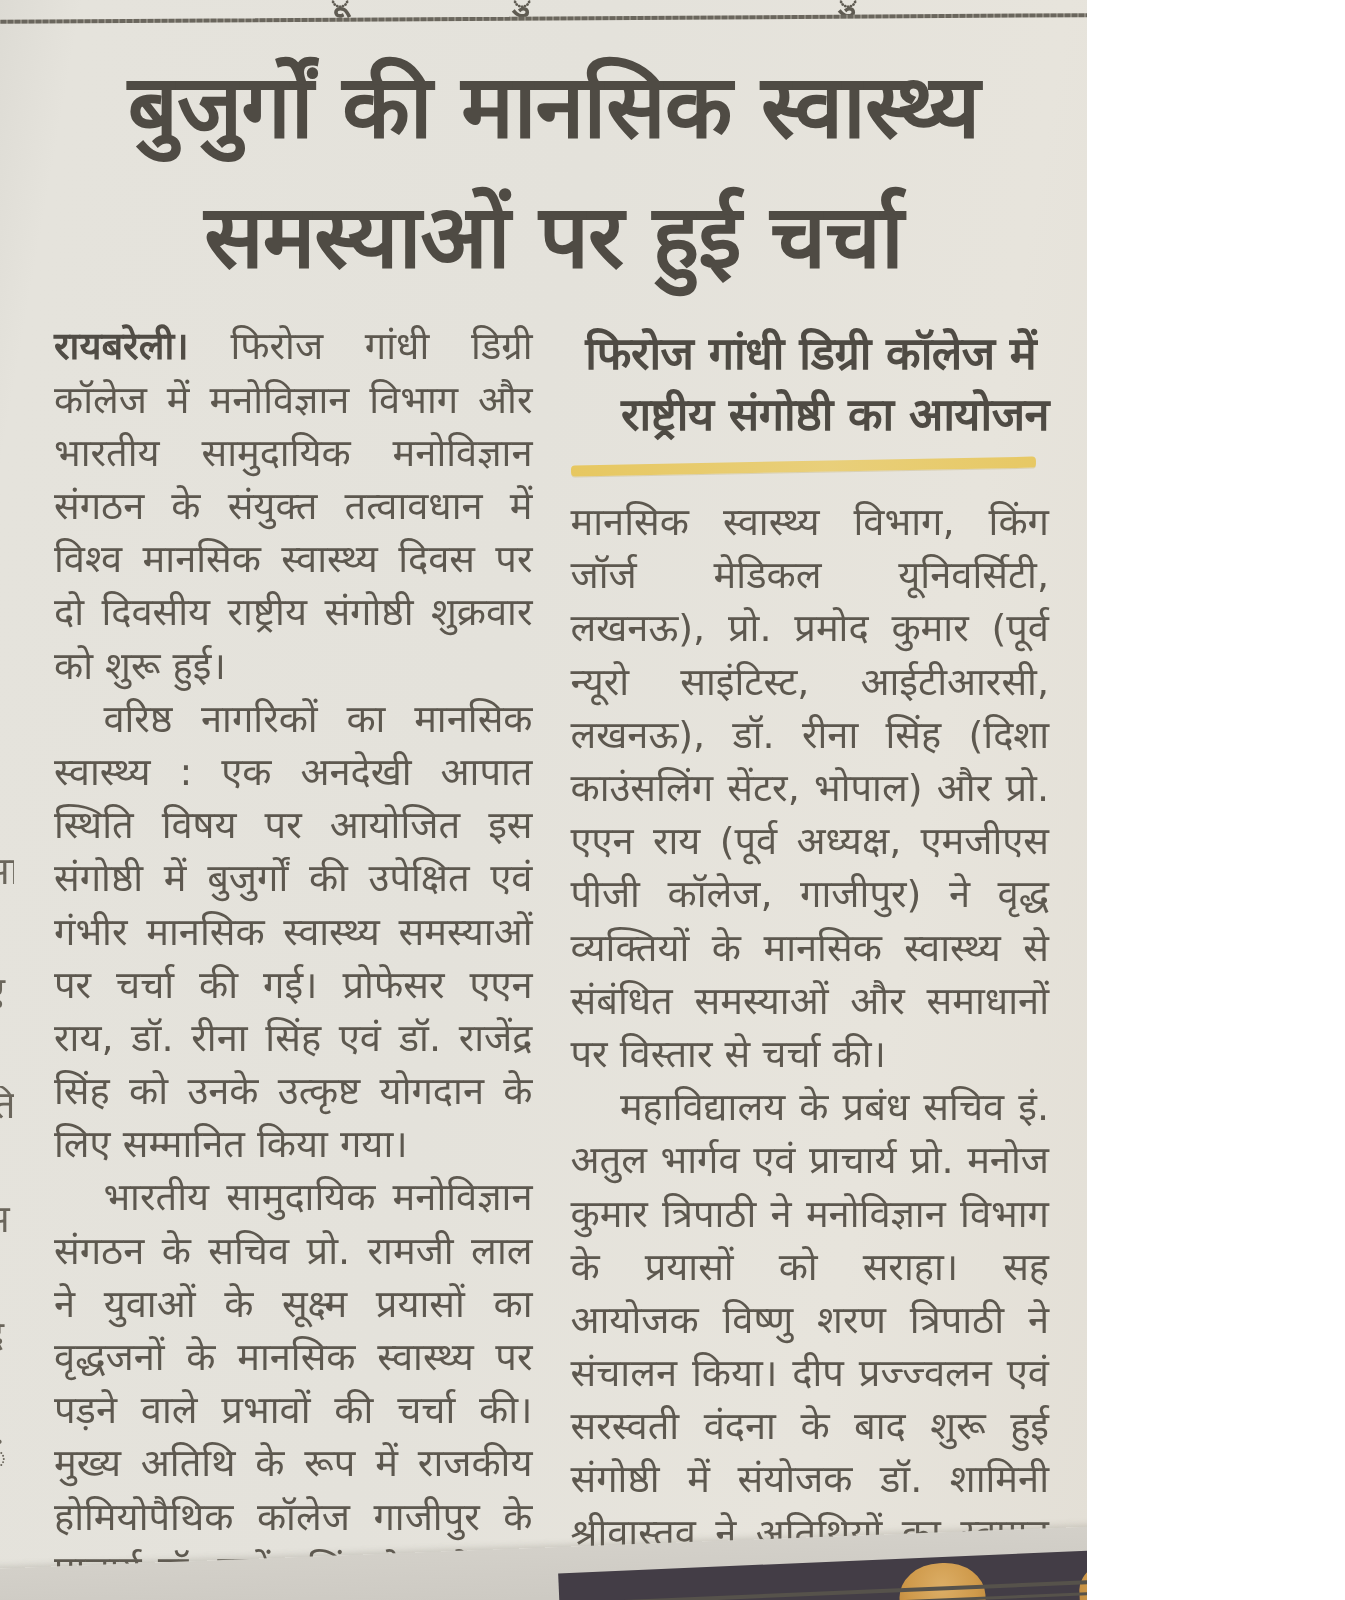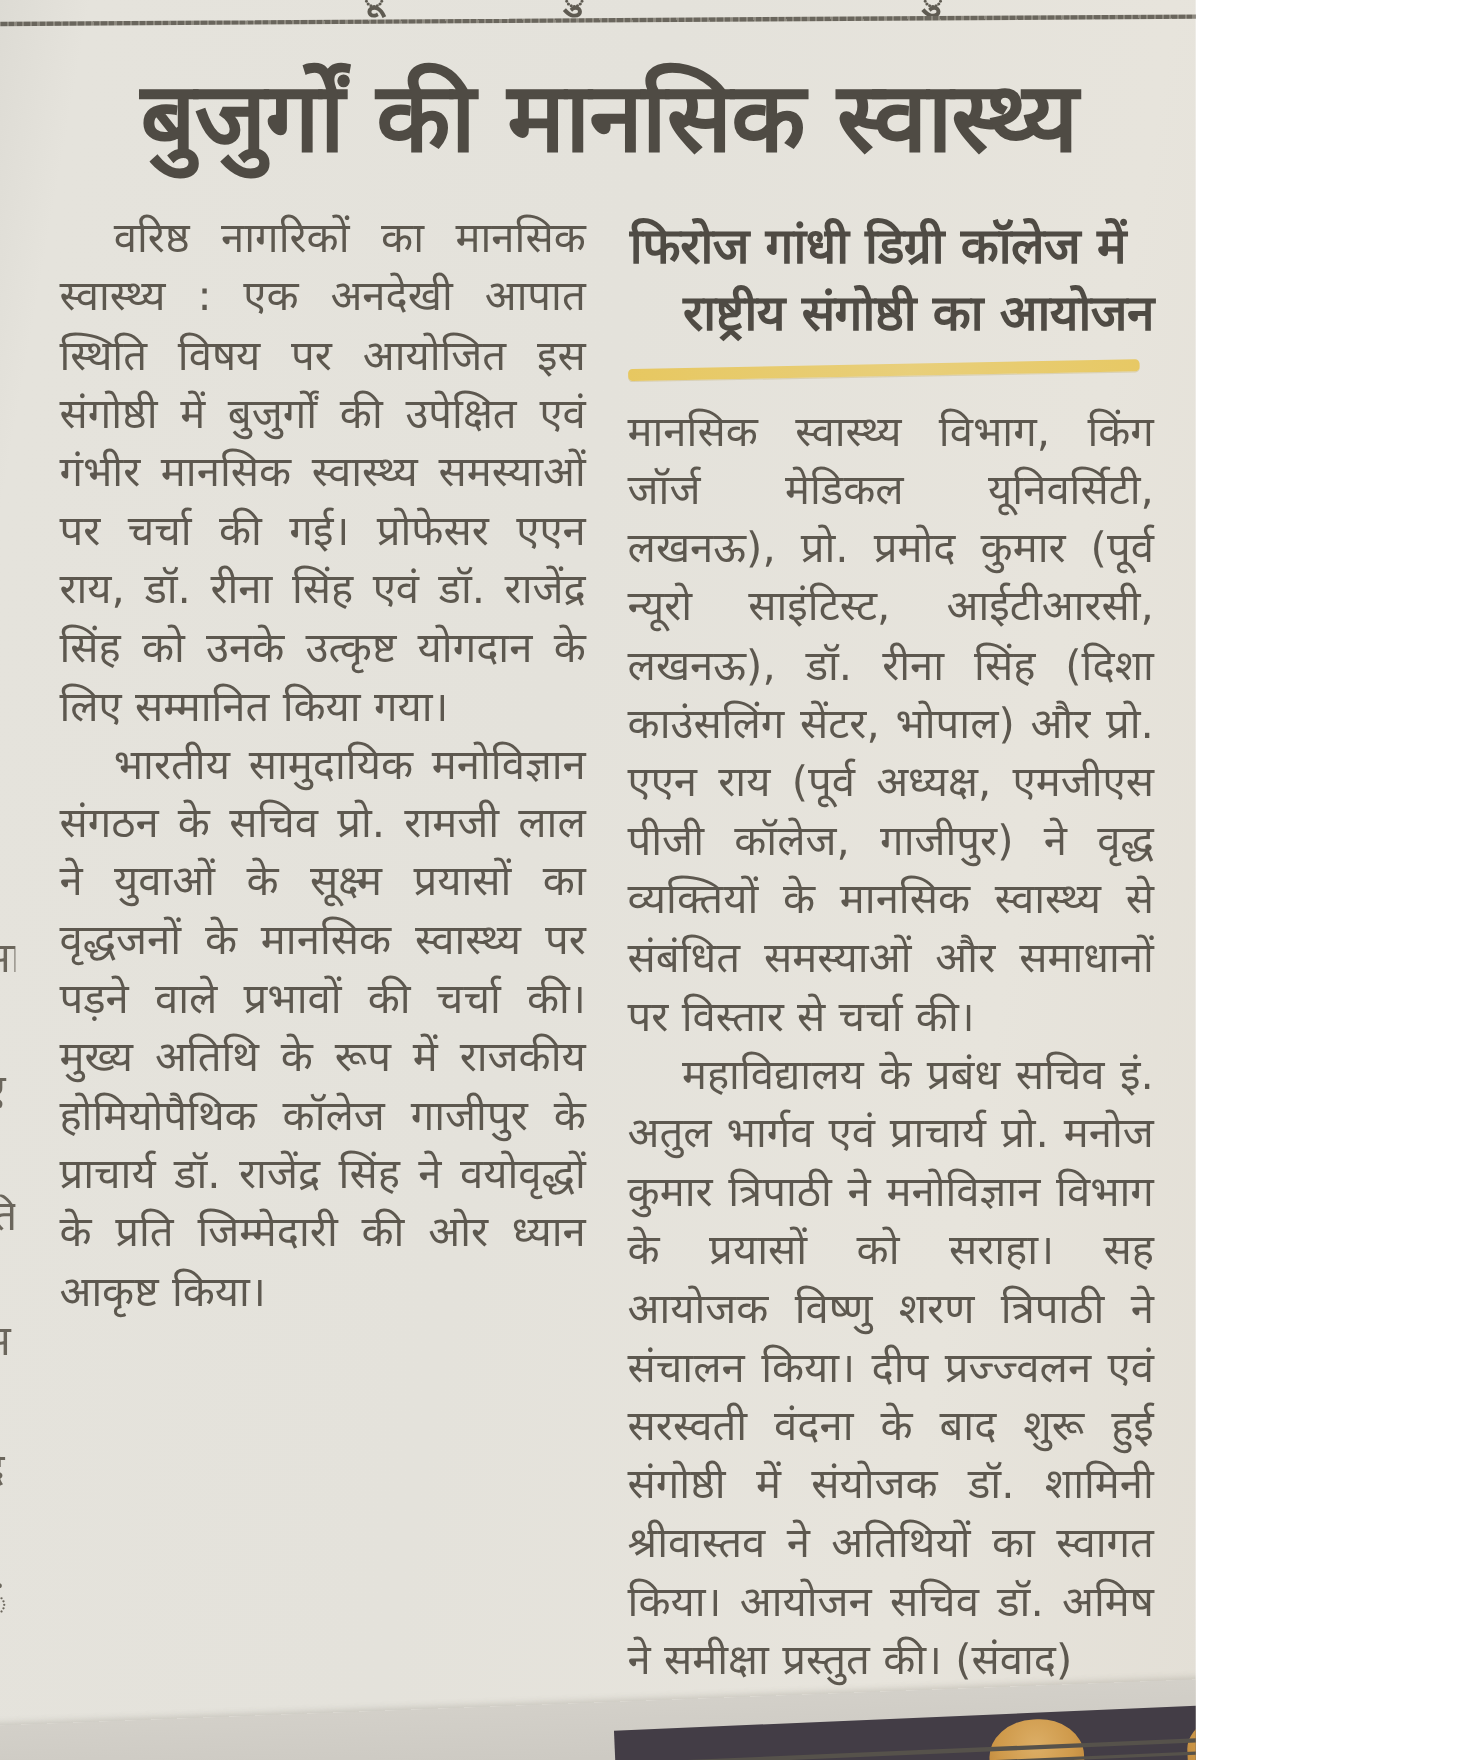--- a/index.html
+++ b/index.html
@@ -110,32 +110,34 @@
 <div class="page">
 
   <span class="top-fragment" style="left:330px;">ू</span>
   <span class="top-fragment" style="left:512px;">ु</span>
   <span class="top-fragment" style="left:838px;">ु</span>
 
   <div class="top-rule"></div>
 
   <h1 class="headline">
     <span class="hl1">बुजुर्गों की मानसिक स्वास्थ्य</span>
+    <span class="hl2">समस्याओं पर हुई चर्चा</span>
   </h1>
 
   <div class="columns">
 
     <div class="col body-text">
+      <p><span class="dateline">रायबरेली।</span><span> फिरोज गांधी डिग्री कॉलेज में मनोविज्ञान विभाग और भारतीय सामुदायिक मनोविज्ञान संगठन के संयुक्त तत्वावधान में विश्व मानसिक स्वास्थ्य दिवस पर दो दिवसीय राष्ट्रीय संगोष्ठी शुक्रवार को शुरू हुई।</span></p>
       <p class="indent">वरिष्ठ नागरिकों का मानसिक स्वास्थ्य : एक अनदेखी आपात स्थिति विषय पर आयोजित इस संगोष्ठी में बुजुर्गों की उपेक्षित एवं गंभीर मानसिक स्वास्थ्य समस्याओं पर चर्चा की गई। प्रोफेसर एएन राय, डॉ. रीना सिंह एवं डॉ. राजेंद्र सिंह को उनके उत्कृष्ट योगदान के लिए सम्मानित किया गया।</p>
       <p class="indent">भारतीय सामुदायिक मनोविज्ञान संगठन के सचिव प्रो. रामजी लाल ने युवाओं के सूक्ष्म प्रयासों का वृद्धजनों के मानसिक स्वास्थ्य पर पड़ने वाले प्रभावों की चर्चा की। मुख्य अतिथि के रूप में राजकीय होमियोपैथिक कॉलेज गाजीपुर के प्राचार्य डॉ. राजेंद्र सिंह ने वयोवृद्धों के प्रति जिम्मेदारी की ओर ध्यान आकृष्ट किया।</p>
     </div>
 
     <div class="col">
       <div class="subhead">
-        <span style="display:block;">फिरोज गांधी डिग्री कॉलेज में</span>
+        <span style="display:block;text-align:center;">फिरोज गांधी डिग्री कॉलेज में</span>
         <span style="display:block;text-align:right;">राष्ट्रीय संगोष्ठी का आयोजन</span>
       </div>
       <div class="yellow-underline"></div>
       <div class="body-text">
         <p>मानसिक स्वास्थ्य विभाग, किंग जॉर्ज मेडिकल यूनिवर्सिटी, लखनऊ), प्रो. प्रमोद कुमार (पूर्व न्यूरो साइंटिस्ट, आईटीआरसी, लखनऊ), डॉ. रीना सिंह (दिशा काउंसलिंग सेंटर, भोपाल) और प्रो. एएन राय (पूर्व अध्यक्ष, एमजीएस पीजी कॉलेज, गाजीपुर) ने वृद्ध व्यक्तियों के मानसिक स्वास्थ्य से संबंधित समस्याओं और समाधानों पर विस्तार से चर्चा की।</p>
         <p class="indent">महाविद्यालय के प्रबंध सचिव इं. अतुल भार्गव एवं प्राचार्य प्रो. मनोज कुमार त्रिपाठी ने मनोविज्ञान विभाग के प्रयासों को सराहा। सह आयोजक विष्णु शरण त्रिपाठी ने संचालन किया। दीप प्रज्ज्वलन एवं सरस्वती वंदना के बाद शुरू हुई संगोष्ठी में संयोजक डॉ. शामिनी श्रीवास्तव ने अतिथियों का स्वागत किया। आयोजन सचिव डॉ. अमिष ने समीक्षा प्रस्तुत की। (संवाद)</p>
       </div>
     </div>
 
   </div>

